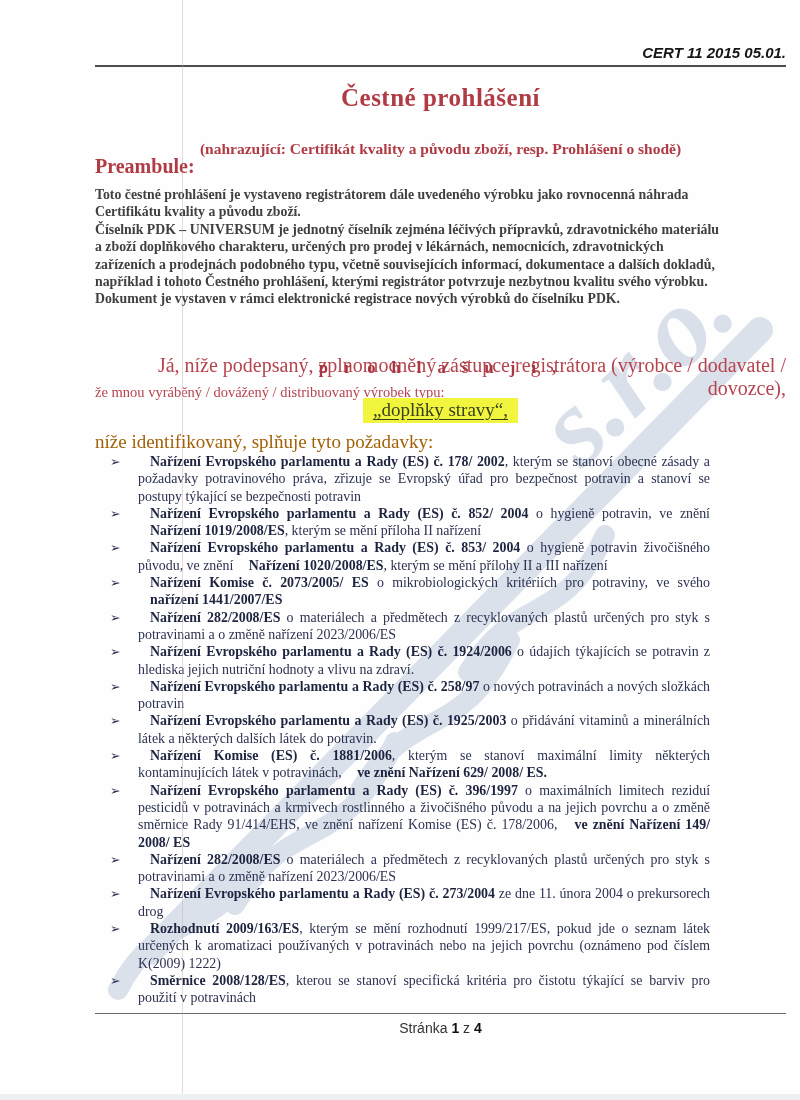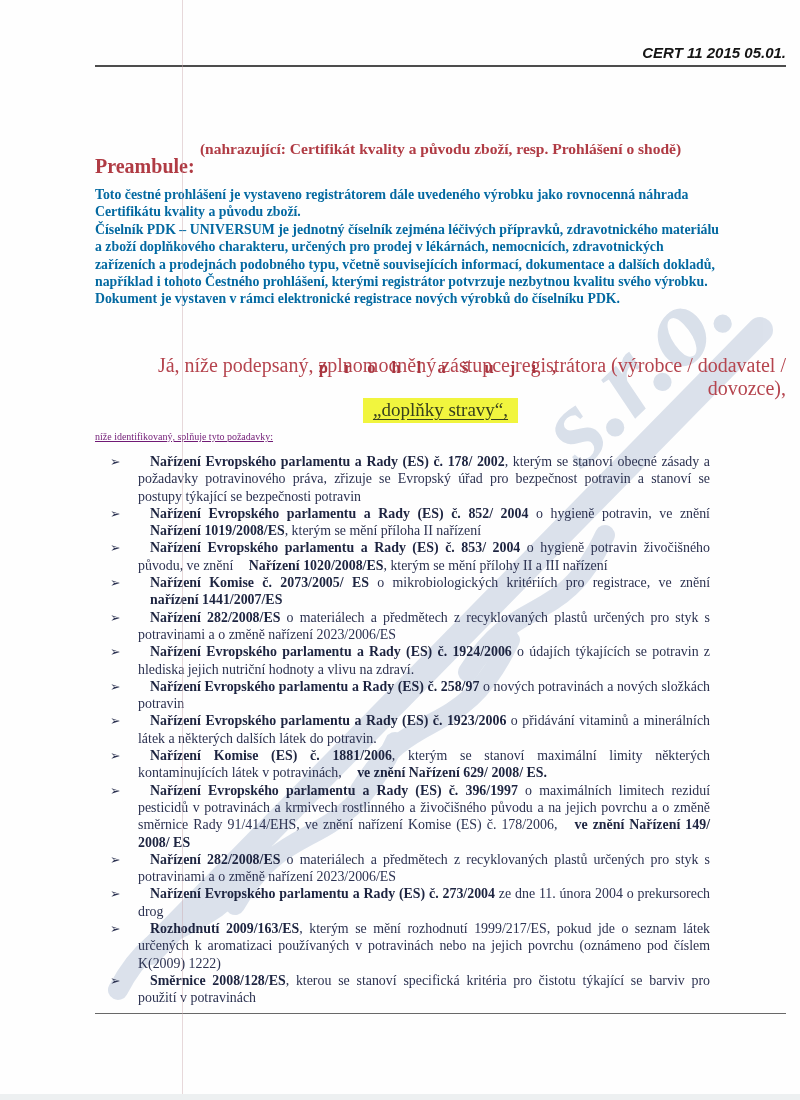--- a/index.html
+++ b/index.html
@@ -26,21 +26,21 @@
     position:absolute; top:120px; left:95px; width:691px; text-align:center;
     font-size:15.5px; font-weight:bold; color:#b03b44;margin-top:20px;
   }
   .preamble-heading{
     position:absolute; top:155px; left:95px;
     font-size:20px; font-weight:bold; color:#b03b44;
   }
   .preamble-body{position:absolute; top:186px; left:95px; width:640px;}
   .preamble-body p{
     margin:0; font-size:13.8px; font-weight:bold; line-height:17.4px;
-    color:#0369a1; white-space:pre-line;
+    color:#404040; white-space:pre-line;
   }
   .decl-intro{
     position:absolute; top:325px; left:95px; width:691px; text-align:right;
     font-size:20px; color:#b5444e;margin-top:29px;
   }
   .decl-verb{
     position:absolute; top:358px; left:95px; width:691px; text-align:center;
     font-size:16.5px; font-weight:bold; letter-spacing:6px; color:#a8353f;
   }
   .product-line{
@@ -48,21 +48,21 @@
     font-size:14.5px; color:#b5444e;
   }
   .highlight-row{position:absolute; top:398px; left:95px; width:691px; text-align:center;}
   .highlight{
     display:inline-block; background:#f1f53e; padding:1px 10px 2px;
     font-size:19px; font-weight:normal; color:#37401d;
     text-decoration:underline; text-underline-offset:3px;
   }
   .requirements-intro{
     position:absolute; top:431px; left:95px;
-    font-size:10px; color:#701a75;text-decoration:underline;
+    font-size:19px; color:#a16207;
   }
   .reg-list{position:absolute; top:453px; left:110px; width:600px;}
   .reg-item{position:relative; padding-left:28px;}
   .bullet{
     position:absolute; left:0; top:1px;
     font-family:"DejaVu Sans", sans-serif; font-size:12.5px; color:#2b3150;
   }
   .reg-text{
     display:block; font-size:13.9px; line-height:17.3px; color:#2b3150;
     text-align:justify;
@@ -98,72 +98,74 @@
         <path d="M468 672 C 520 590, 560 630, 605 535" stroke-width="20"></path>
       </g>
       <text transform="translate(582 470) rotate(-44)" font-family="Liberation Serif, serif" font-style="italic" font-weight="bold" font-size="112" fill="#d3dbe7" opacity="0.85">s.r.o.</text>
     </svg>
   </div>
 
   <div class="layer content">
     <div class="doc-code">CERT 11 2015 05.01.</div>
     <div class="rule-top"></div>
 
+    <div class="page-title">Čestné prohlášení</div>
     <div class="page-subtitle">(nahrazující: Certifikát kvality a původu zboží, resp. Prohlášení o shodě)</div>
 
     <div class="preamble-heading">Preambule:</div>
     <div class="preamble-body">
       <p>Toto čestné prohlášení je vystaveno registrátorem dále uvedeného výrobku jako rovnocenná náhrada
 Certifikátu kvality a původu zboží.</p>
       <p>Číselník PDK – UNIVERSUM je jednotný číselník zejména léčivých přípravků, zdravotnického materiálu
 a zboží doplňkového charakteru, určených pro prodej v lékárnách, nemocnicích, zdravotnických
 zařízeních a prodejnách podobného typu, včetně souvisejících informací, dokumentace a dalších dokladů,
 například i tohoto Čestného prohlášení, kterými registrátor potvrzuje nezbytnou kvalitu svého výrobku.</p>
       <p>Dokument je vystaven v rámci elektronické registrace nových výrobků do číselníku PDK.</p>
     </div>
 
     <div class="decl-intro">Já, níže podepsaný, zplnomocněný zástupce registrátora (výrobce / dodavatel / dovozce),</div>
     <div class="decl-verb">p r o h l a š u j i ,</div>
+    <div class="product-line">že mnou vyráběný / dovážený  / distribuovaný výrobek typu:</div>
     <div class="highlight-row">
       <span class="highlight">„doplňky stravy“,</span>
     </div>
     <div class="requirements-intro">níže identifikovaný, splňuje tyto požadavky:</div>
 
     <div class="reg-list">
         <div class="reg-item">
           <span class="bullet">➢</span>
           <span class="reg-text"><b>Nařízení Evropského parlamentu a Rady (ES) č. 178/ 2002</b><span>, kterým se stanoví obecné zásady a požadavky potravinového práva, zřizuje se Evropský úřad pro bezpečnost potravin a stanoví se postupy týkající se bezpečnosti potravin</span></span>
         </div>
         <div class="reg-item">
           <span class="bullet">➢</span>
           <span class="reg-text"><b>Nařízení Evropského parlamentu a Rady (ES) č. 852/ 2004</b><span> o hygieně potravin, ve znění </span><b>Nařízení 1019/2008/ES</b><span>, kterým se mění příloha II nařízení</span></span>
         </div>
         <div class="reg-item">
           <span class="bullet">➢</span>
           <span class="reg-text"><b>Nařízení Evropského parlamentu a Rady (ES) č. 853/ 2004</b><span> o hygieně potravin živočišného původu, ve znění </span><b>Nařízení 1020/2008/ES</b><span>, kterým se mění přílohy II a III nařízení</span></span>
         </div>
         <div class="reg-item">
           <span class="bullet">➢</span>
-          <span class="reg-text"><b>Nařízení Komise č. 2073/2005/ ES</b><span> o mikrobiologických kritériích pro registrace, ve znění </span><b>nařízení 1441/2007/ES</b></span>
+          <span class="reg-text"><b>Nařízení Komise č. 2073/2005/ ES</b><span> o mikrobiologických kritériích pro potraviny, ve svého </span><b>nařízení 1441/2007/ES</b></span>
         </div>
         <div class="reg-item">
           <span class="bullet">➢</span>
           <span class="reg-text"><b>Nařízení 282/2008/ES</b><span> o materiálech a předmětech z recyklovaných plastů určených pro styk s potravinami a o změně nařízení 2023/2006/ES</span></span>
         </div>
         <div class="reg-item">
           <span class="bullet">➢</span>
           <span class="reg-text"><b>Nařízení Evropského parlamentu a Rady (ES) č. 1924/2006</b><span>  o údajích týkajících se potravin z hlediska jejich nutriční hodnoty a vlivu na zdraví.</span></span>
         </div>
         <div class="reg-item">
           <span class="bullet">➢</span>
           <span class="reg-text"><b>Nařízení Evropského parlamentu a Rady (ES) č. 258/97</b><span> o nových potravinách a nových složkách potravin</span></span>
         </div>
         <div class="reg-item">
           <span class="bullet">➢</span>
-          <span class="reg-text"><b>Nařízení Evropského parlamentu a Rady (ES) č. 1923/2006</b><span>  o přidávání vitaminů a minerálních látek a některých dalších látek do potravin.</span></span>
+          <span class="reg-text"><b>Nařízení Evropského parlamentu a Rady (ES) č. 1925/2003</b><span>  o přidávání vitaminů a minerálních látek a některých dalších látek do potravin.</span></span>
         </div>
         <div class="reg-item">
           <span class="bullet">➢</span>
           <span class="reg-text"><b>Nařízení Komise (ES) č. 1881/2006</b><span>, kterým se stanoví maximální limity některých kontaminujících látek v potravinách, </span><b>ve znění Nařízení 629/ 2008/ ES.</b></span>
         </div>
         <div class="reg-item">
           <span class="bullet">➢</span>
           <span class="reg-text"><b>Nařízení Evropského parlamentu a Rady (ES) č. 396/1997</b><span> o maximálních limitech reziduí pesticidů v potravinách a krmivech rostlinného a živočišného původu a na jejich povrchu a o změně směrnice Rady 91/414/EHS, ve znění nařízení Komise (ES) č. 178/2006, </span><b>ve znění Nařízení 149/ 2008/ ES</b></span>
         </div>
         <div class="reg-item">
@@ -178,20 +180,26 @@
           <span class="bullet">➢</span>
           <span class="reg-text"><b>Rozhodnutí 2009/163/ES</b><span>, kterým se mění rozhodnutí 1999/217/ES, pokud jde o seznam látek určených k aromatizaci používaných v potravinách nebo na jejich povrchu (oznámeno pod číslem K(2009) 1222)</span></span>
         </div>
         <div class="reg-item">
           <span class="bullet">➢</span>
           <span class="reg-text"><b>Směrnice 2008/128/ES</b><span>, kterou se stanoví specifická kritéria pro čistotu týkající se barviv pro použití v potravinách</span></span>
         </div>
       </div>
 
     <div class="rule-bottom"></div>
+    <div class="page-footer">
+      <span>Stránka</span>
+      <span class="num">1</span>
+      <span>z</span>
+      <span class="num">4</span>
+    </div>
   </div>
 
   <div class="layer artifact-layer">
     <div class="scan-line-v"></div>
     <div class="page-bottom-edge"></div>
   </div>
 
 </div>
 
 </body></html>

